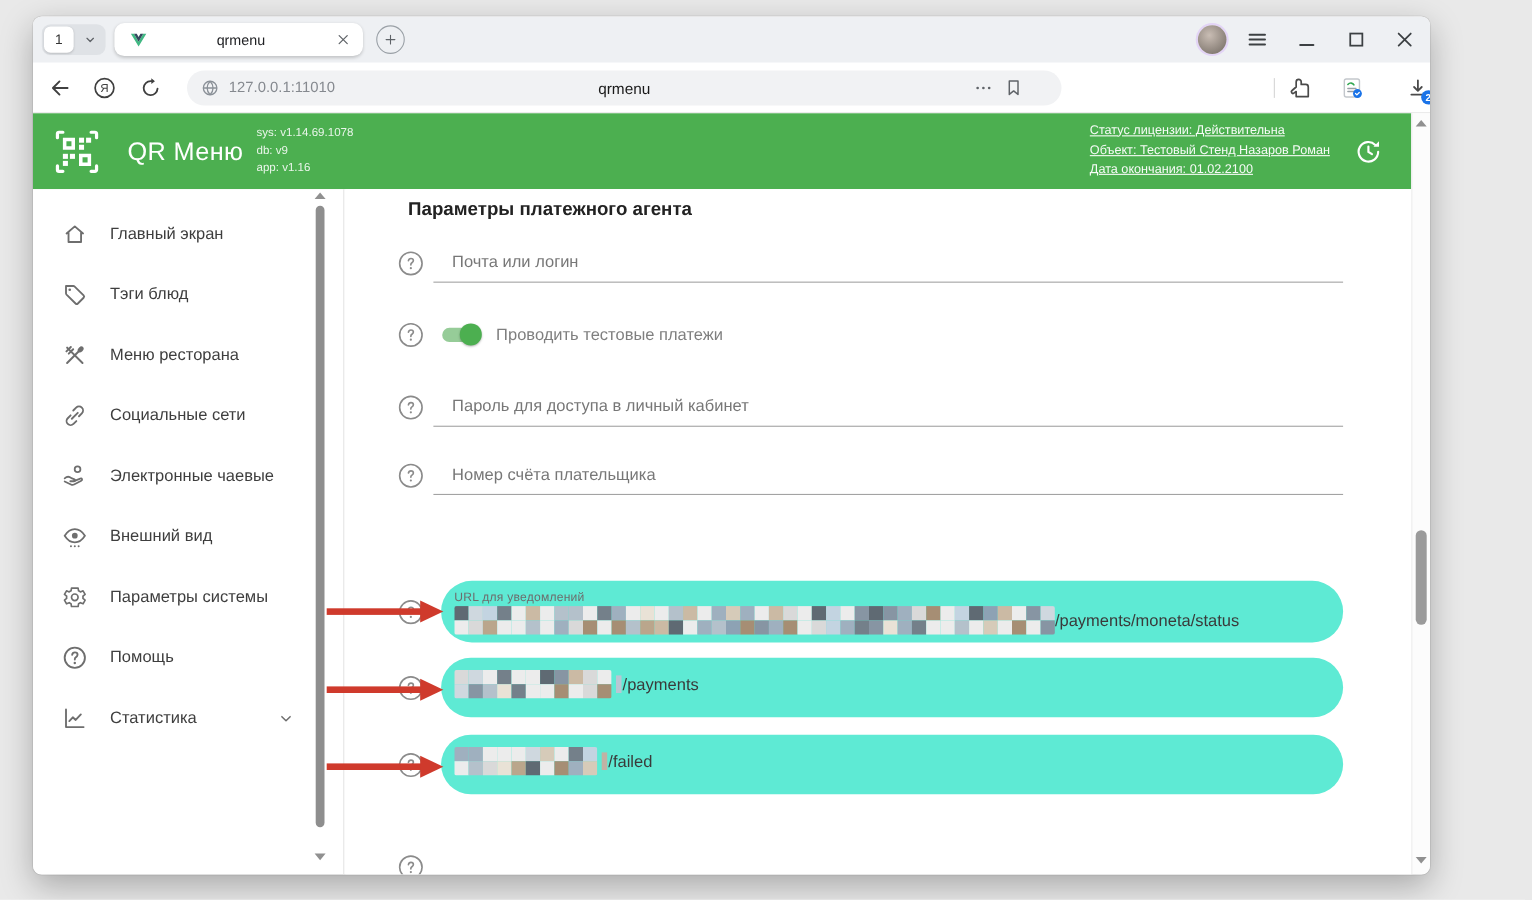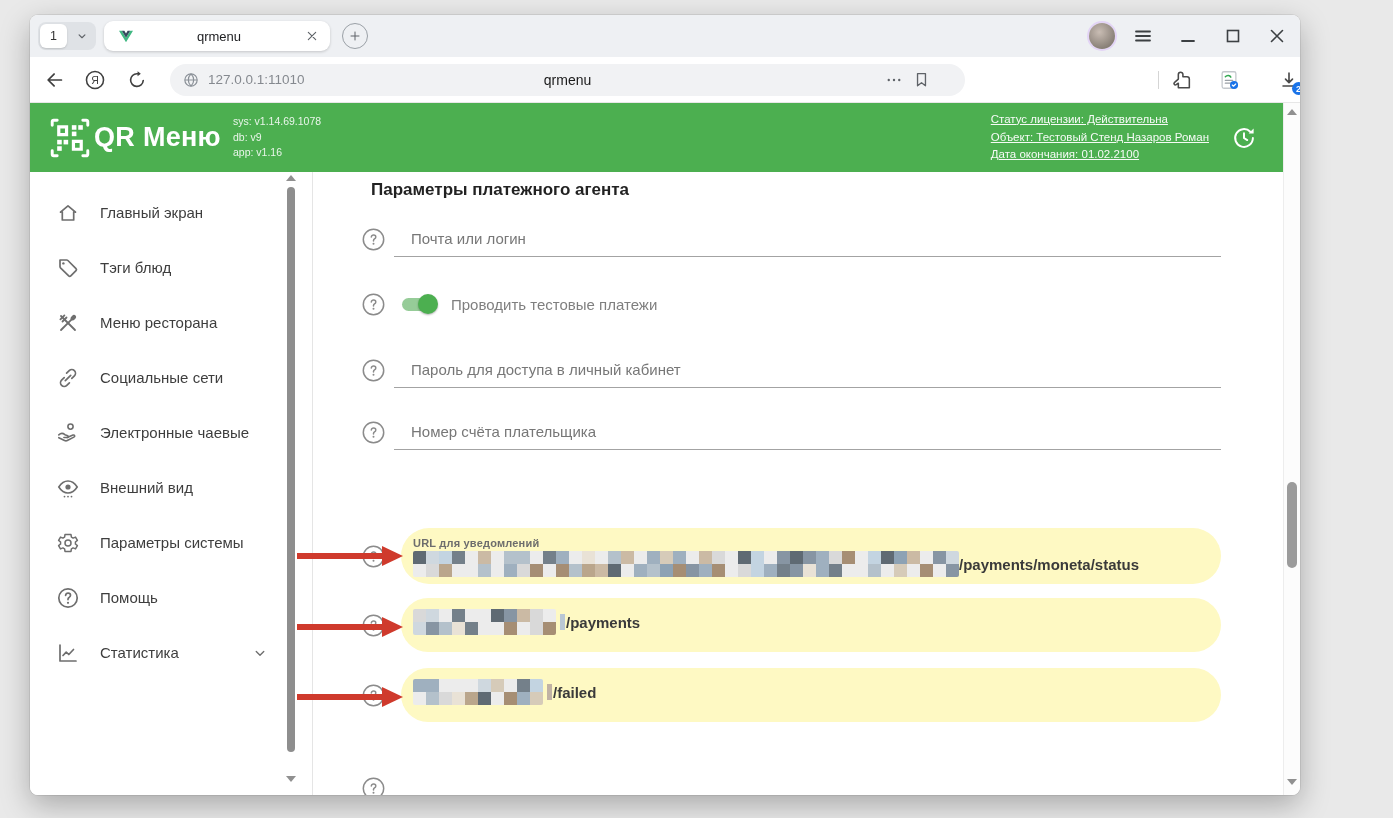--- a/index.html
+++ b/index.html
@@ -41,21 +41,21 @@
          display:flex;align-items:center;padding-left:7px;box-sizing:border-box;}
   .alice-ic{width:22px;height:22px;flex:none;}
   .alice-label{margin-left:8px;font-size:13.5px;color:#141414;white-space:nowrap;}
   .tb-divider{position:absolute;left:1128px;top:14px;width:1px;height:18px;background:#d5d5d5;}
   .dl-badge{position:absolute;left:1262px;top:25px;width:13px;height:13px;border-radius:50%;background:#1a73e8;
             color:#fff;font-size:9px;font-weight:bold;display:flex;align-items:center;justify-content:center;}
   
   .app-header{position:absolute;top:88px;left:0;width:1253px;height:69px;background:var(--accent,#4caf50);
               display:flex;align-items:center;box-sizing:border-box;padding:0 26px 0 18px;color:#fff;}
   .hdr-logo{width:44px;height:44px;flex:none;}
-  .hdr-title{font-size:27px;font-weight:bold;margin-left:2px;letter-spacing:.3px;white-space:nowrap;}
+  .hdr-title{font-size:23px;font-weight:normal;margin-left:24px;letter-spacing:.3px;white-space:nowrap;}
   .hdr-vers{margin-left:12px;font-size:10.5px;line-height:1.5;color:rgba(255,255,255,.88);}
   .hdr-license{margin-left:auto;margin-right:22px;font-size:11.5px;line-height:1.55;color:rgba(255,255,255,.95);text-decoration:underline;}
   .hdr-update{width:26px;height:26px;flex:none;}
   
   .content{position:absolute;top:157px;left:0;width:1253px;height:623px;background:#fff;}
   .sidebar{position:absolute;left:0;top:0;width:283px;height:623px;border-right:1px solid #e5e5e5;box-sizing:border-box;}
   .side-nav{position:absolute;top:13px;left:0;width:282px;}
   .side-item{height:55px;display:flex;align-items:center;padding-left:26px;width:255px;box-sizing:border-box;gap:20px;}
   .side-item.selected{background:var(--sel,#e4e4e4);}
   .side-icon{width:24px;height:24px;color:#6e6e6e;flex:none;}
@@ -74,22 +74,22 @@
           padding-left:17px;box-sizing:border-box;}
   .placeholder{font-size:15px;color:#777;}
   .uf1{top:49px;height:36px;} .uf2{top:180px;height:36px;} .uf3{top:242px;height:36px;} .uf4{top:305px;height:36px;}
   .trow{top:116px;height:32px;}
   .toggle{margin-left:16px;position:relative;width:37px;height:20px;}
   .toggle .track{position:absolute;left:1px;top:4px;width:35px;height:13px;border-radius:7px;background:var(--track,#96cc98);}
   .toggle .knob{position:absolute;right:0;top:0;width:20px;height:20px;border-radius:50%;background:var(--accent,#4caf50);
                 box-shadow:0 1px 2px rgba(0,0,0,.3);}
   .tlabel{margin-left:13px;font-size:15px;color:#7f7f7f;}
   .prow1{top:356px;height:56px;} .prow2{top:426px;height:54px;} .prow3{top:496px;height:54px;}
-  .pill{margin-left:16px;width:820px;height:100%;background:#fef9c3;border-radius:28px;box-sizing:border-box;
-        padding:9px 18px 0 12px;font-weight:bold;}
+  .pill{margin-left:16px;width:820px;height:100%;background:#5eead4;border-radius:28px;box-sizing:border-box;
+        padding:9px 18px 0 12px;}
   .plabel{font-size:11px;color:#6d6d6d;letter-spacing:.2px;}
   .pvalue{margin-top:2px;display:flex;align-items:center;font-size:15px;color:#3a3a3a;white-space:nowrap;}
   .mosaic{display:flex;flex-wrap:wrap;height:26px;overflow:hidden;border-radius:2px;flex:none;}
   .mosaic i{width:13px;height:13px;display:block;}
   .frag{width:5px;height:16px;margin:0 1px 0 4px;flex:none;}
   .frag-s{background:#b9c7d4;} .frag-f{background:#c0b2a4;}
   .partial-help{position:absolute;left:48px;top:605px;width:23px;height:23px;}
   
   .arrow{position:absolute;left:267px;width:86px;height:6px;background:var(--arrow,#cf3a2c);z-index:40;}
   .arrow::after{content:"";position:absolute;left:85px;top:-7px;width:0;height:0;

